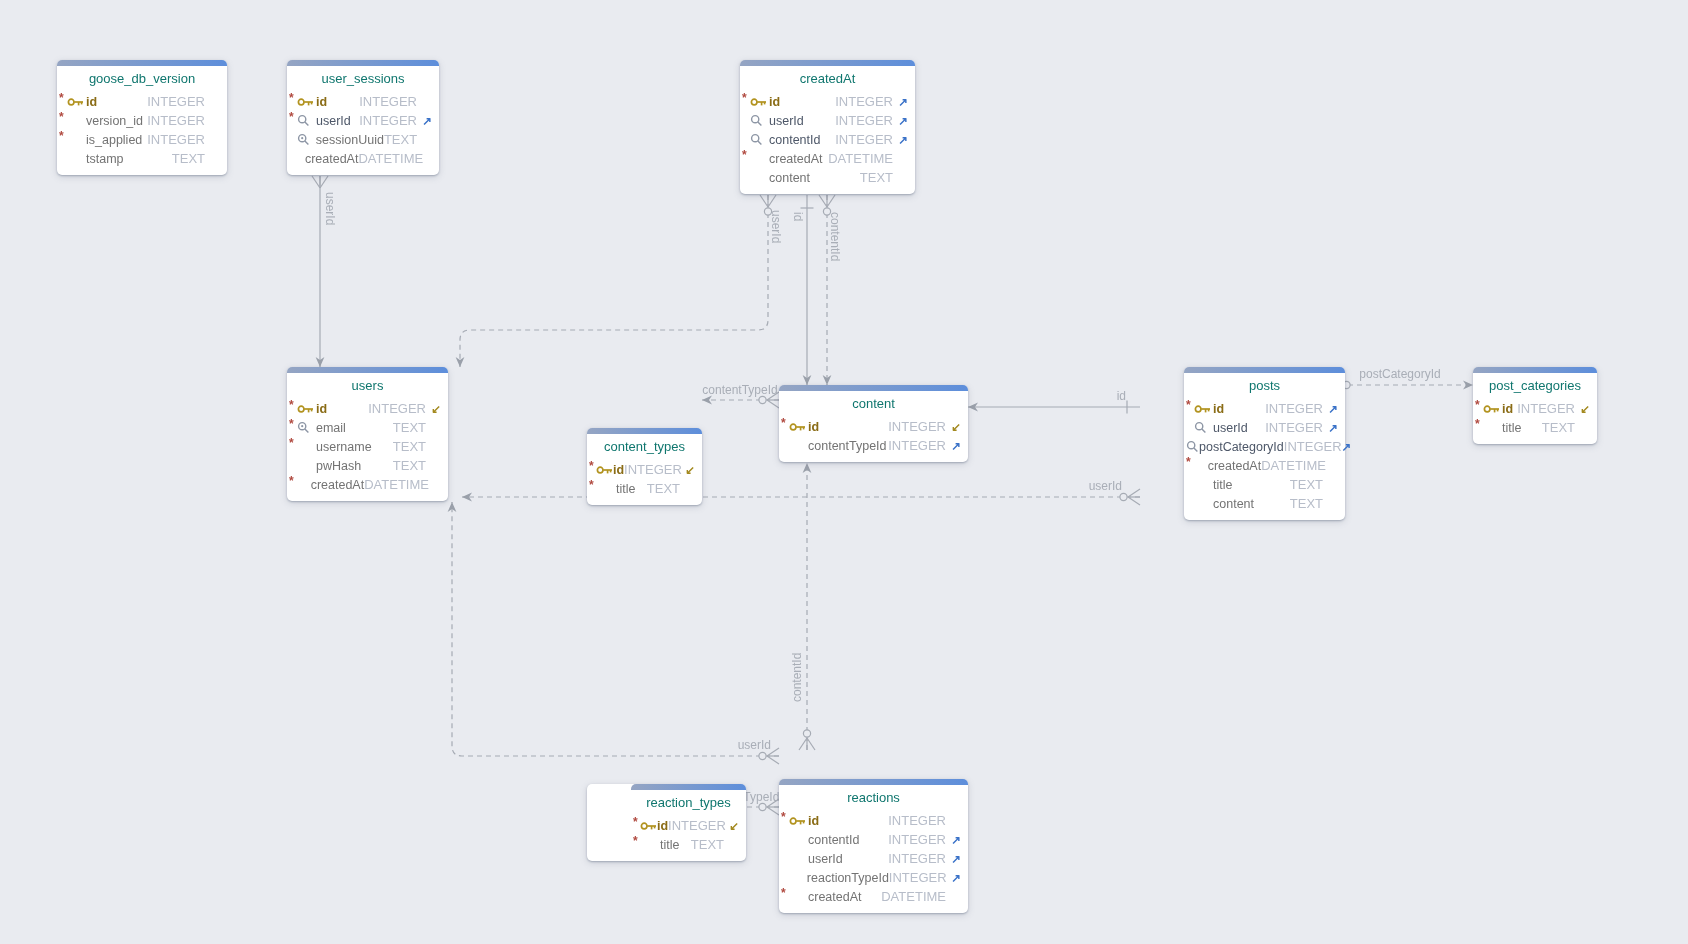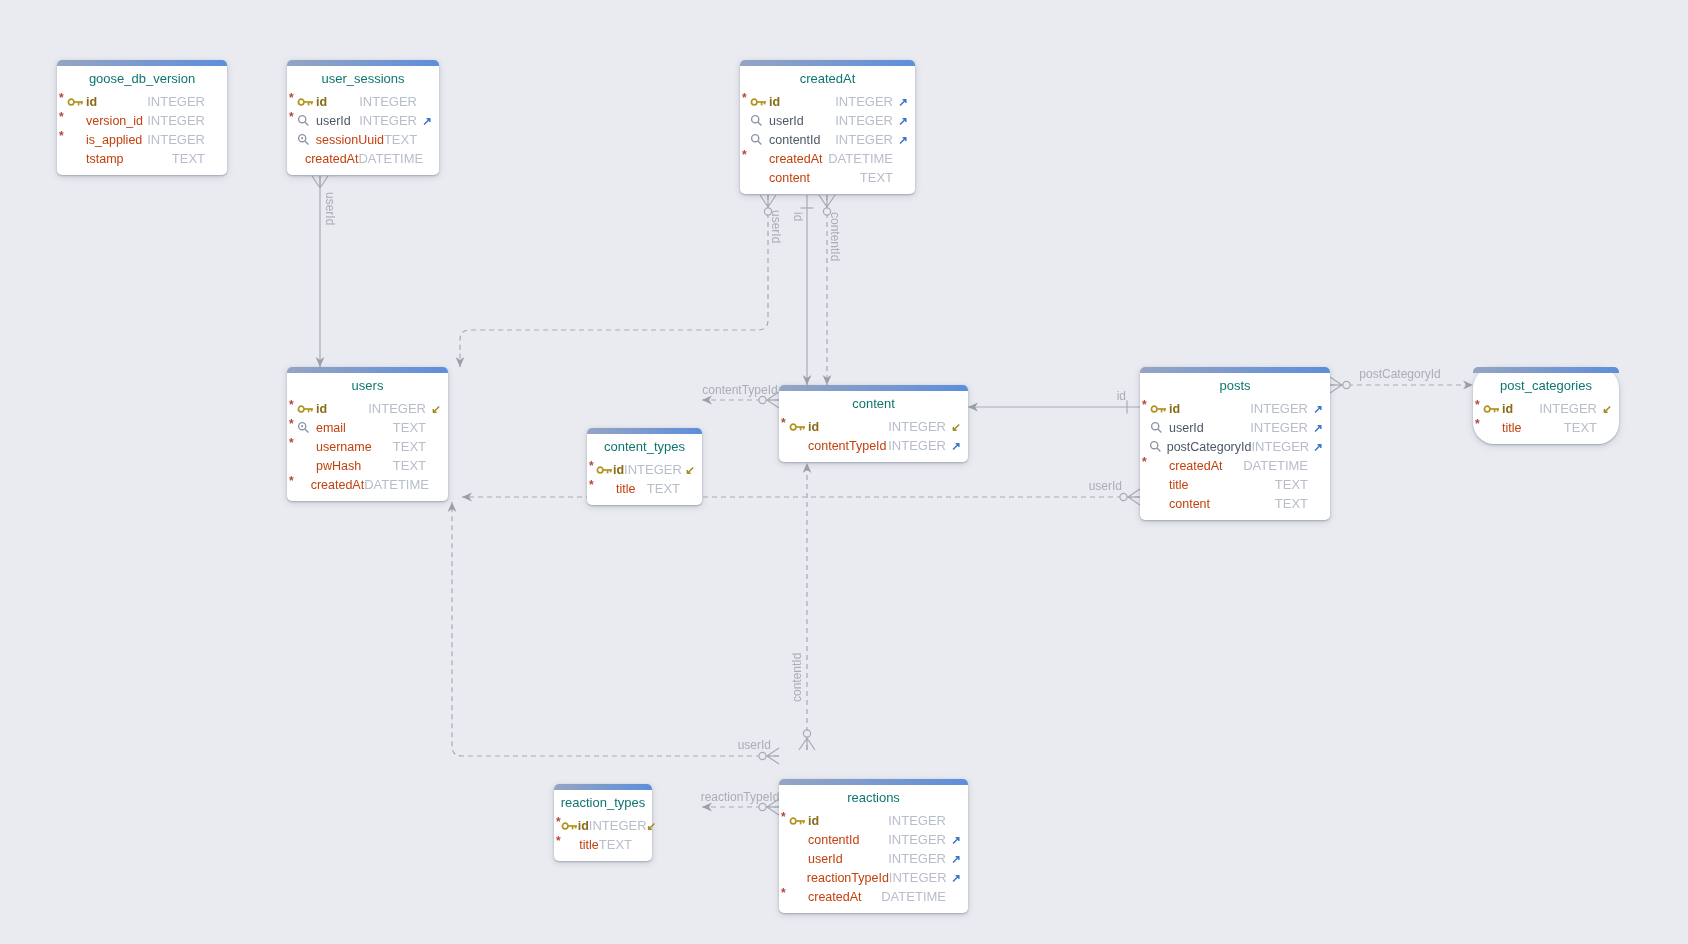--- a/index.html
+++ b/index.html
@@ -7,21 +7,21 @@
   #canvas{position:relative;width:1688px;height:944px;overflow:hidden;background:#e9ebf0;}
   #edges{position:absolute;left:0;top:0;z-index:1;}
   .card{position:absolute;background:#ffffff;border-radius:5px;z-index:2;
         box-shadow:0 1px 2px rgba(96,106,128,.45),0 2px 7px rgba(96,106,128,.22);}
   .bar{height:6px;border-radius:5px 5px 0 0;background:linear-gradient(90deg,#95a5c3,#5d8edb);}
   .hdr{height:25px;line-height:25px;text-align:center;font-size:13px;color:#0f766e;}
   .rows{padding:1px 0 7px 0;}
   .row{display:flex;align-items:center;height:19px;padding:0 7px 0 2px;font-size:12.5px;}
   .req{width:8px;color:#b0493f;font-size:12px;font-weight:bold;align-self:flex-start;line-height:11px;margin-top:1px;}
   .ic{width:19px;display:flex;align-items:center;}
-  .nm{flex:1;color:#c2410c;white-space:nowrap;}
+  .nm{flex:1;color:#737373;white-space:nowrap;}
   .nm.pk{color:#8a6c16;font-weight:bold;}
   .nm.idx{color:#4d5768;}
   .tp{color:#b7bdc9;font-size:13px;white-space:nowrap;}
   .rf{width:15px;text-align:right;font-size:11.5px;font-weight:bold;}
   .rf.out{color:#3a72c8;}
   .rf.in{color:#a3891f;}
   .rel-line{fill:none;stroke:#a6abb4;stroke-width:1.2;}
   .dashed{stroke-dasharray:5 4;}
   .mk{stroke:#a6abb4;stroke-width:1.2;fill:none;}
   .mk-circle{fill:#e9ebf0;stroke:#a6abb4;stroke-width:1.2;}
@@ -378,21 +378,21 @@
         </div>
         <div class="row">
           <span class="req"></span>
           <span class="ic"></span>
           <span class="nm">contentTypeId</span>
           <span class="tp">INTEGER</span>
           <span class="rf out">↗</span>
         </div>
       </div>
     </div>
-    <div class="card" style="left: 1140px; top: 367px; width: 190px;">
+    <div class="card" style="left: 1184px; top: 367px; width: 161px;">
       <div class="bar"></div>
       <div class="hdr">posts</div>
       <div class="rows">
         <div class="row">
           <span class="req">*</span>
           <span class="ic">
             <svg width="17" height="10" viewBox="0 0 17 10">
               <circle cx="4.2" cy="5" r="2.8" fill="none" stroke="#b2931f" stroke-width="1.7"></circle>
               <line x1="7.2" y1="5" x2="16" y2="5" stroke="#b2931f" stroke-width="1.7"></line>
               <line x1="11.6" y1="5" x2="11.6" y2="8.4" stroke="#b2931f" stroke-width="1.7"></line>
@@ -443,21 +443,21 @@
         </div>
         <div class="row">
           <span class="req"></span>
           <span class="ic"></span>
           <span class="nm">content</span>
           <span class="tp">TEXT</span>
           <span class="rf"></span>
         </div>
       </div>
     </div>
-    <div class="card" style="left: 1473px; top: 367px; width: 146px; border-radius: 21px;">
+    <div class="card" style="left: 1473px; top: 367px; width: 124px;">
       <div class="bar"></div>
       <div class="hdr">post_categories</div>
       <div class="rows">
         <div class="row">
           <span class="req">*</span>
           <span class="ic">
             <svg width="17" height="10" viewBox="0 0 17 10">
               <circle cx="4.2" cy="5" r="2.8" fill="none" stroke="#b2931f" stroke-width="1.7"></circle>
               <line x1="7.2" y1="5" x2="16" y2="5" stroke="#b2931f" stroke-width="1.7"></line>
               <line x1="11.6" y1="5" x2="11.6" y2="8.4" stroke="#b2931f" stroke-width="1.7"></line>
@@ -470,21 +470,21 @@
         </div>
         <div class="row">
           <span class="req">*</span>
           <span class="ic"></span>
           <span class="nm">title</span>
           <span class="tp">TEXT</span>
           <span class="rf"></span>
         </div>
       </div>
     </div>
-    <div class="card" style="left: 554px; top: 784px; width: 98px;">
+    <div class="card" style="left: 587px; top: 784px; width: 115px; padding-left: 44px;">
       <div class="bar"></div>
       <div class="hdr">reaction_types</div>
       <div class="rows">
         <div class="row">
           <span class="req">*</span>
           <span class="ic">
             <svg width="17" height="10" viewBox="0 0 17 10">
               <circle cx="4.2" cy="5" r="2.8" fill="none" stroke="#b2931f" stroke-width="1.7"></circle>
               <line x1="7.2" y1="5" x2="16" y2="5" stroke="#b2931f" stroke-width="1.7"></line>
               <line x1="11.6" y1="5" x2="11.6" y2="8.4" stroke="#b2931f" stroke-width="1.7"></line>

